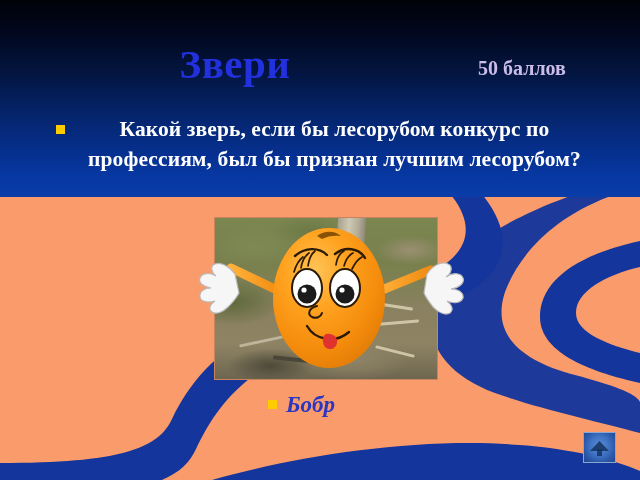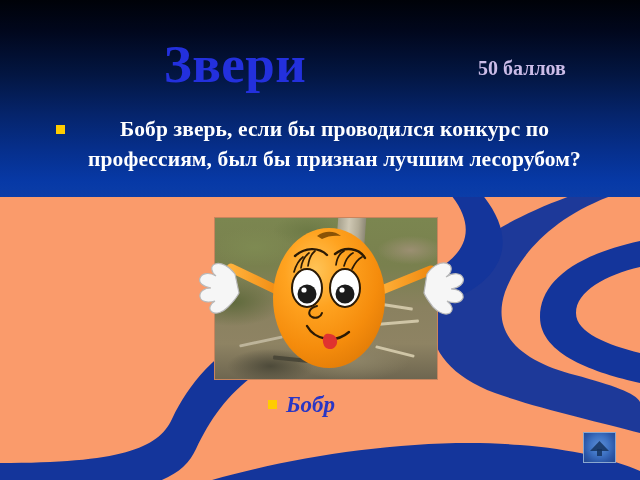--- a/index.html
+++ b/index.html
@@ -60,21 +60,21 @@
     top: 40px;
     width: 640px;
     height: 56px;
   }
   #slide-title {
     position: absolute;
     left: 0;
     top: 0;
     width: 470px;
     text-align: center;
-    font-size: 53px;
+    font-size: 41px;
     font-weight: bold;
     color: #2330dd;
     letter-spacing: 0.5px;
     line-height: 48px;
     white-space: nowrap;
   }
   #points-label {
     position: absolute;
     left: 478px;
     top: 17px;
@@ -310,21 +310,21 @@
 
   <div id="banner">
 
     <div id="title-row">
       <div id="slide-title">Звери</div>
       <div id="points-label">50 баллов</div>
     </div>
 
     <div id="question-block">
       <span class="bullet-square"></span>
-      <span id="question-text">Бобр зверь, если бы проводился конкурс  по профессиям, был бы признан лучшим лесорубом?</span>
+      <span id="question-text">Какой зверь, если бы лесорубом конкурс  по профессиям, был бы признан лучшим лесорубом?</span>
     </div>
 
   </div>
 
   <div id="answer-block">
     <span class="bullet-square"></span>
     <span id="answer-text">Бобр</span>
   </div>
 
   <div id="nav-home-button">

